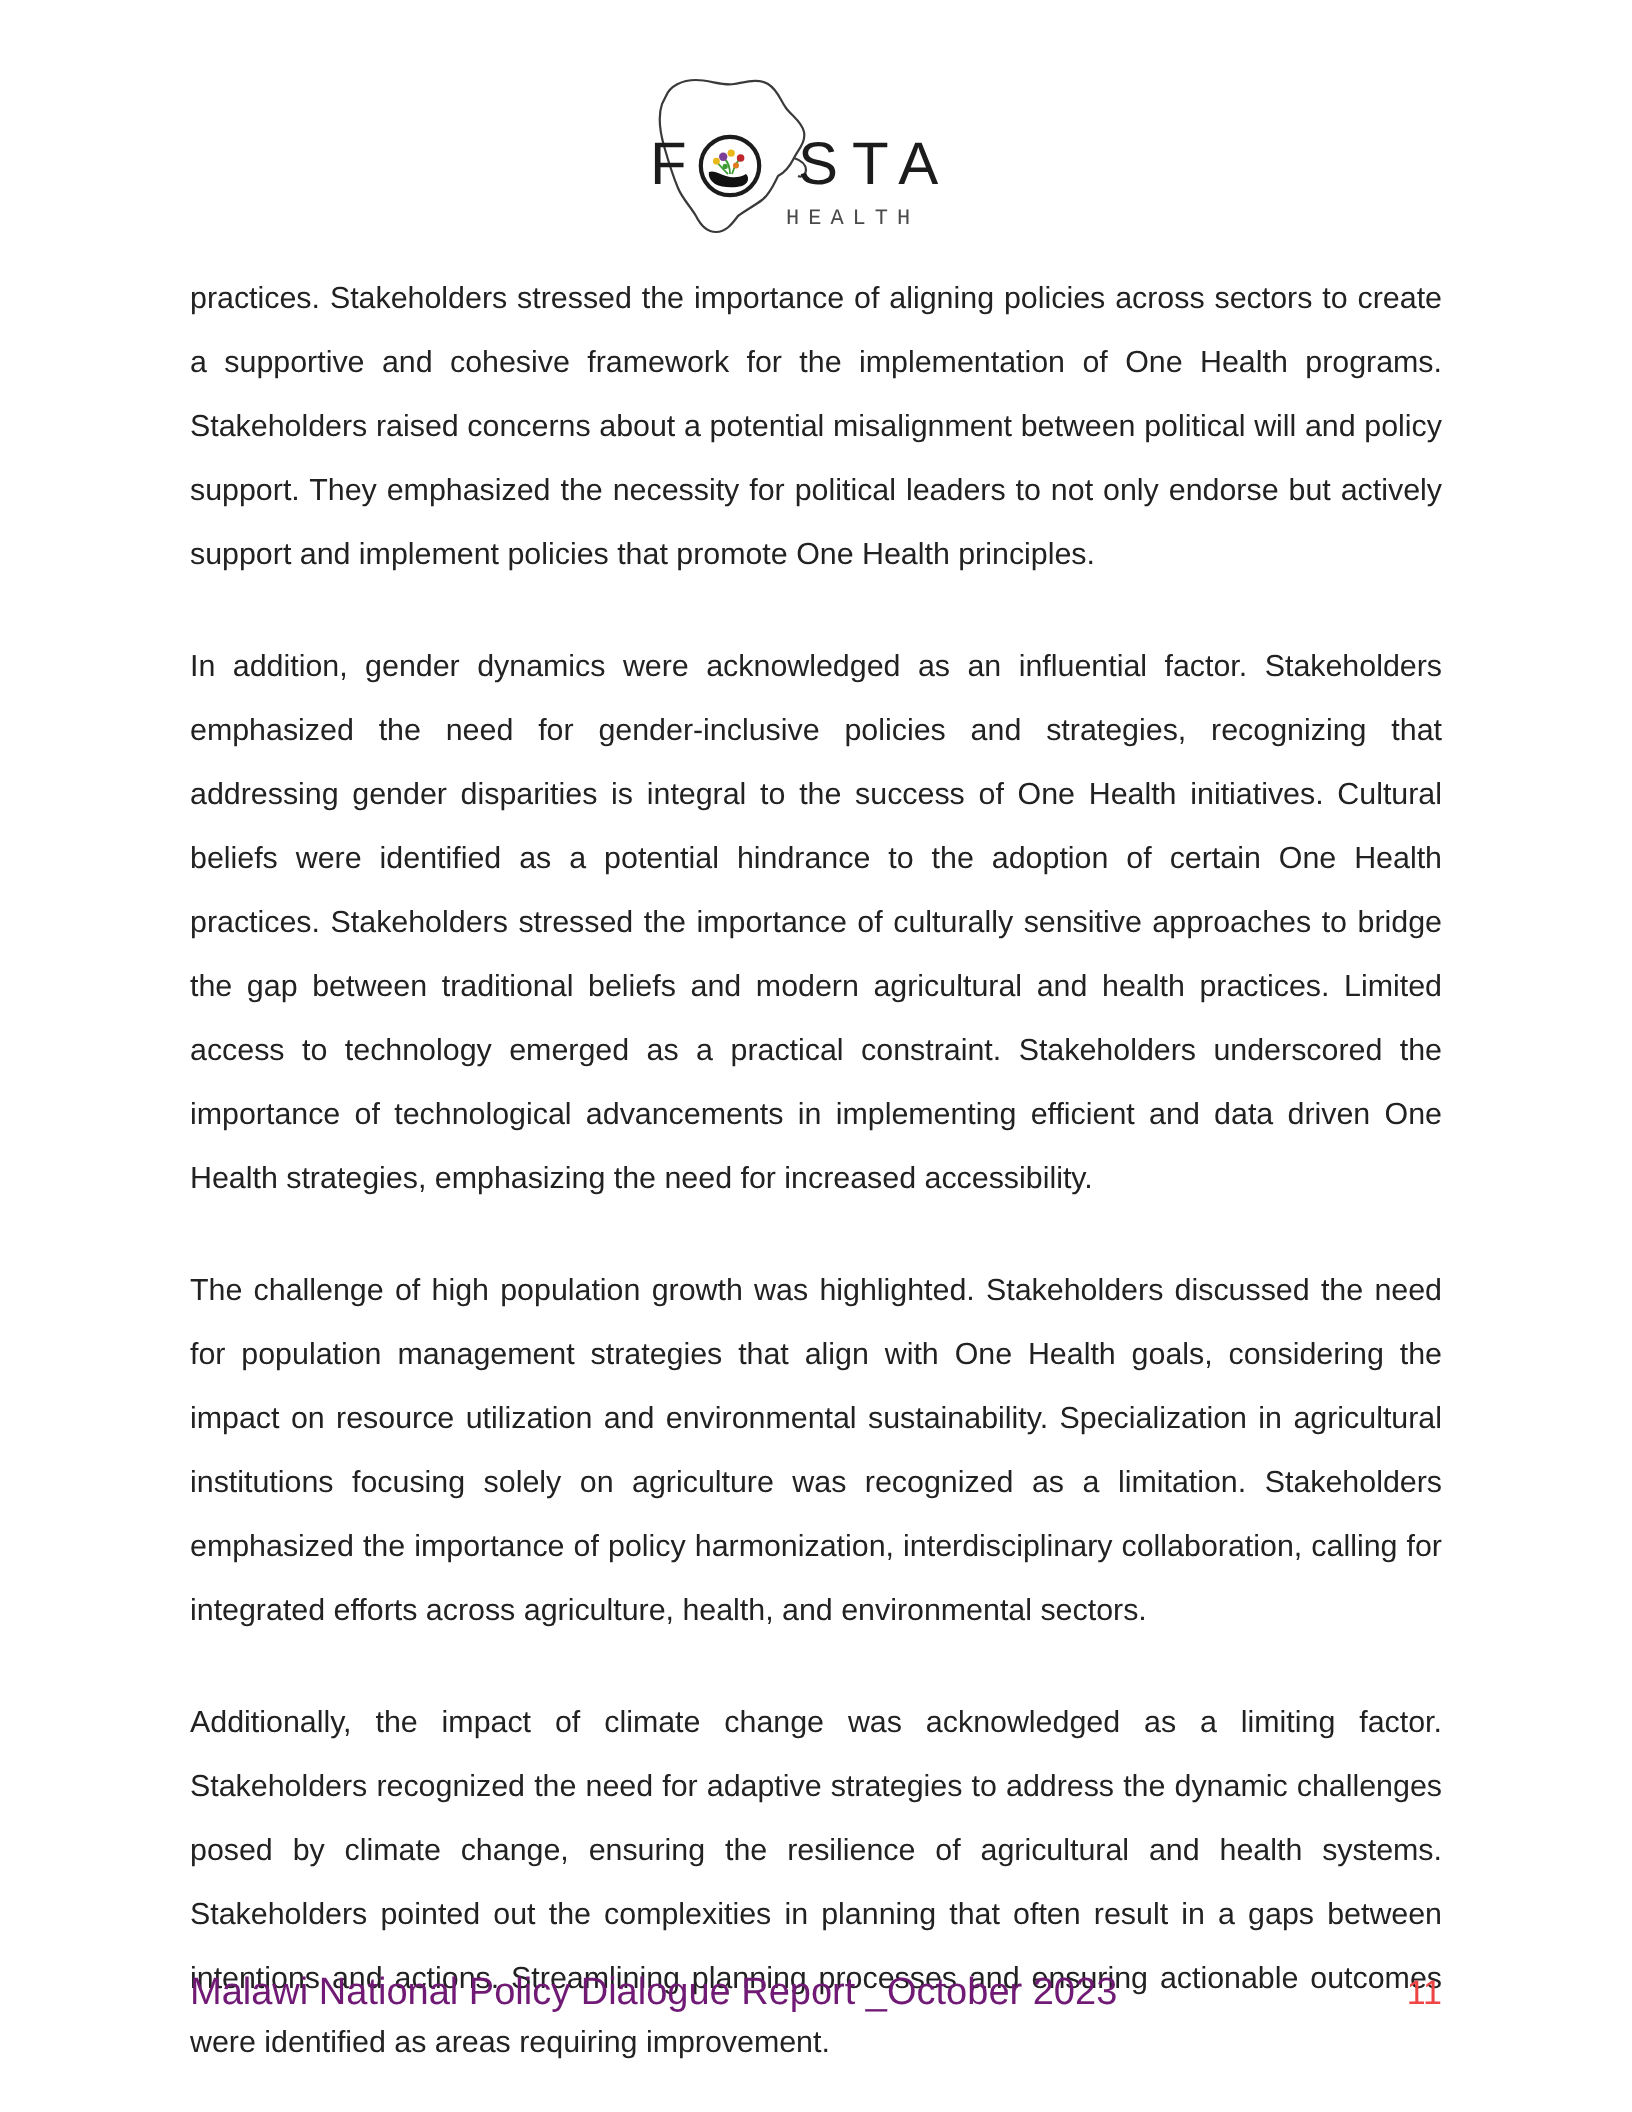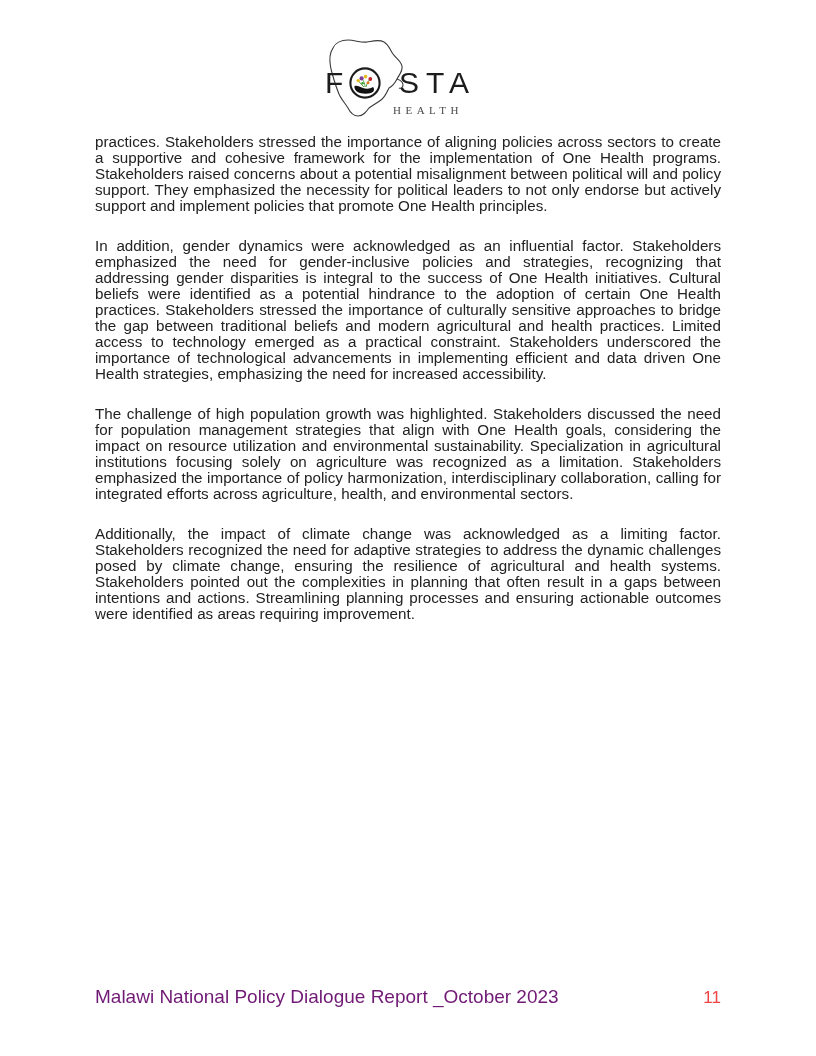--- a/index.html
+++ b/index.html
@@ -71,36 +71,36 @@
     width: 32px;
     height: 32px;
   }
   .logo-health {
     position: absolute;
     left: 70px;
     top: 68px;
     font-size: 11px;
     letter-spacing: 4.5px;
     color: #4a4a4a;
-    font-family: Liberation Serif, serif;
+    font-family: Liberation Mono, monospace;
     white-space: nowrap;
   }
 
   
   .content {
     position: absolute;
     left: 95px;
     top: 134px;
     width: 626px;
   }
   .para {
     text-align: justify;
     text-justify: inter-word;
     font-size: 15.2px;
-    line-height: 16px;
+    line-height: 32px;
     color: #222222;
     margin: 0 0 24px 0;
     font-family: "Liberation Sans", sans-serif;
     hyphens: none;
   }
   .para:last-child { margin-bottom: 0; }
 
   
   .footer {
     position: absolute;

